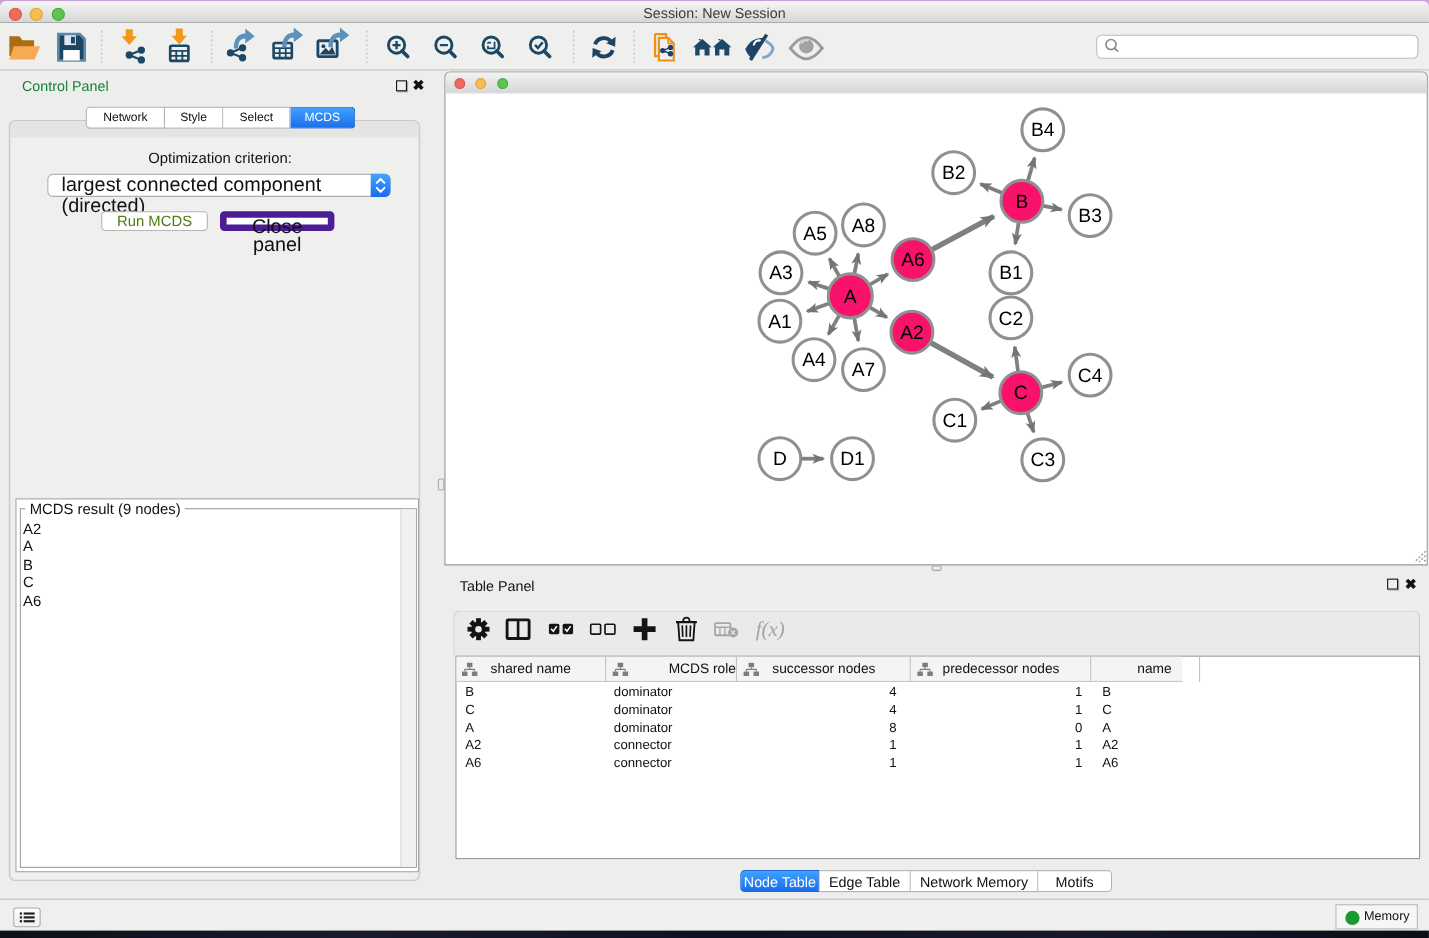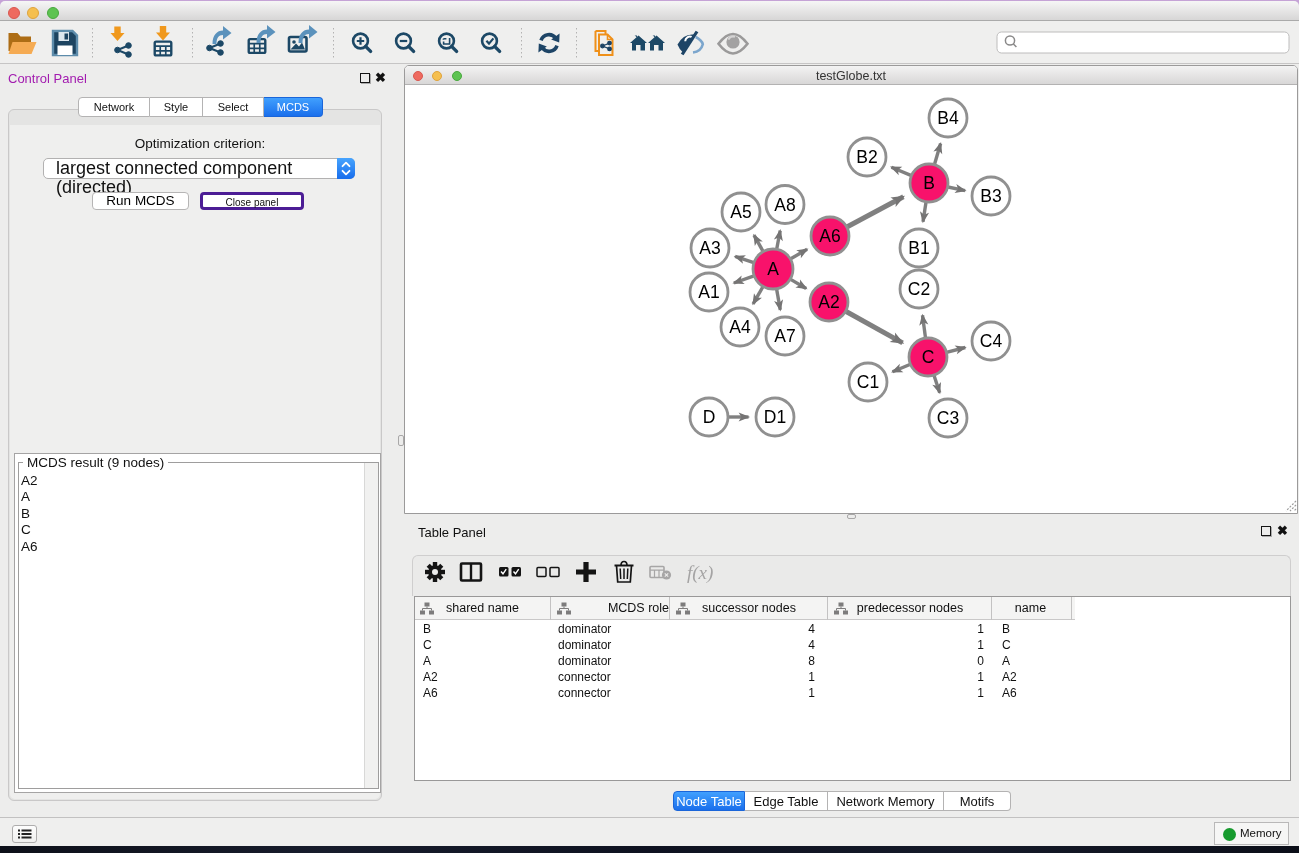--- a/index.html
+++ b/index.html
@@ -7,20 +7,21 @@
 svg{display:block}
 </style></head>
 <body>
 
 <div class="abs" style="left:0;top:0;width:1299px;height:6px;background:#c5a3d6"></div>
 
 <div class="abs" style="left:0;top:1px;width:1299px;height:20px;background:linear-gradient(#f6f6f6,#d7d6d6);border-bottom:1px solid #aaa;border-radius:5px 5px 0 0">
   <div class="abs" style="left:8px;top:5.5px;width:12px;height:12px;border-radius:50%;background:#ee6a5f;border:0.5px solid #d95750"></div>
   <div class="abs" style="left:27px;top:5.5px;width:12px;height:12px;border-radius:50%;background:#f5bf4f;border:0.5px solid #dfa33c"></div>
   <div class="abs" style="left:47px;top:5.5px;width:12px;height:12px;border-radius:50%;background:#5dc351;border:0.5px solid #48a83e"></div>
+  <div style="text-align:center;font-size:13px;color:#3c3c3c;padding-top:3px">Session: New Session</div>
 </div>
 
 <div class="abs" id="toolbar" style="left:0;top:21px;width:1299px;height:43px;background:#efefee;border-bottom:1px solid #c6c5c5">
 <svg width="1299" height="43" viewBox="0 0 1299 43">
 <defs>
 <g id="shareg">
           <circle cx="-5.5" cy="0" r="2.8"></circle>
           <circle cx="5.5" cy="-4.5" r="2.8"></circle>
           <circle cx="5.5" cy="4.5" r="2.8"></circle>
           <path d="M-5.5 0 L5.5 -4.5 M-5.5 0 L5.5 4.5" stroke-width="2" fill="none"></path>
@@ -165,21 +166,21 @@
 </g>
 
 <rect x="997" y="11" width="292" height="21" rx="4.5" fill="#fff" stroke="#bdbcbc"></rect>
 <g transform="translate(1011,21)">
         <circle cx="-1" cy="-1.5" r="4.6" fill="none" stroke="#8a8989" stroke-width="1.5"></circle>
         <path d="M2.2 1.8 L5.4 5" stroke="#8a8989" stroke-width="1.5"></path>
       </g>
 </svg>
 </div>
 
-<div class="abs" style="left:8px;top:71px;font-size:13px;color:#a21caf">Control Panel</div>
+<div class="abs" style="left:20px;top:71px;font-size:13px;color:#15803d">Control Panel</div>
 <div class="abs" style="left:360px;top:73px;width:10px;height:10px;border:1.7px solid #151515;box-shadow:1px 1px 0 #aaa"></div>
 <div class="abs" style="left:375px;top:70px;font-size:13px;font-weight:bold;color:#111">✖</div>
 
 <div class="abs" style="left:8px;top:109px;width:374px;height:692px;background:#e4e4e3;border:1px solid #c9c8c8;border-radius:6px"></div>
 <div class="abs" style="left:10px;top:125px;width:370px;height:674px;background:#efefee;border-radius:0 0 5px 5px"></div>
 
 <div class="abs" style="left:78px;top:97px;height:20px;display:flex;font-size:11px;line-height:19px;color:#111;text-align:center">
   <div style="width:72px;background:#fff;border:1px solid #b4b3b3;border-radius:4px 0 0 4px">Network</div>
   <div style="width:53px;background:#fff;border:1px solid #b4b3b3;border-left:none">Style</div>
   <div style="width:61px;background:#fff;border:1px solid #b4b3b3;border-left:none">Select</div>
@@ -188,35 +189,34 @@
 
 <div class="abs" style="left:8px;top:136px;width:384px;text-align:center;font-size:13.5px;color:#111">Optimization criterion:</div>
 <div class="abs" style="left:43px;top:158px;width:312px;height:21px;background:#fff;border:1px solid #b2b1b1;border-radius:5px;font-size:18px;color:#111;line-height:19px;padding-left:12px">largest connected component (directed)
   <div class="abs" style="right:-1px;top:-1px;width:18px;height:21px;background:linear-gradient(#47a4fe,#186dec);border-radius:0 5px 5px 0">
     <svg width="18" height="21" viewBox="0 0 18 21">
         <path d="M5.5 8.2 L9 4.6 L12.5 8.2" fill="none" stroke="#fff" stroke-width="1.8" stroke-linecap="round" stroke-linejoin="round"></path>
         <path d="M5.5 12.8 L9 16.4 L12.5 12.8" fill="none" stroke="#fff" stroke-width="1.8" stroke-linecap="round" stroke-linejoin="round"></path>
       </svg>
   </div>
 </div>
-<div class="abs" style="left:92px;top:192px;width:97px;height:18px;background:#fff;border:1px solid #b6b5b5;border-radius:4px;font-size:13.5px;text-align:center;line-height:16px;color:#000000">Run MCDS</div>
-<div class="abs" style="left:200px;top:192px;width:104px;height:18px;background:#fff;border:3px solid #4c1d95;border-radius:4px;font-size:10px;text-align:center;line-height:16px;color:#111">Close panel</div>
+<div class="abs" style="left:92px;top:192px;width:97px;height:18px;background:#fff;border:1px solid #b6b5b5;border-radius:4px;font-size:13.5px;text-align:center;line-height:16px;color:#4d7c0f">Run MCDS</div>
+<div class="abs" style="left:200px;top:192px;width:104px;height:18px;background:#fff;border:6px solid #4c1d95;border-radius:4px;font-size:18px;text-align:center;line-height:16px;color:#111">Close panel</div>
 
 <div class="abs" style="left:14px;top:453px;width:367px;height:340px;background:#fff;border:1px solid #a5a4a4"></div>
 <div class="abs" style="left:18px;top:462px;width:361px;height:327px;border:1px solid #9e9d9d"></div>
 <div class="abs" style="left:364px;top:463px;width:14px;height:325px;background:#f1f1f0;border-left:1px solid #d8d8d7"></div>
 <div class="abs" style="left:23px;top:455px;background:#fff;padding:0 4px;font-size:13.5px;color:#111">MCDS result (9 nodes)</div>
 <div class="abs" style="left:21px;top:473px;font-size:13.5px;color:#111;line-height:16.4px">A2<br>A<br>B<br>C<br>A6</div>
 
 <div class="abs" style="left:404px;top:65px;width:894px;height:449px;background:#fff;border:1px solid #9b9a9a;border-radius:5px 5px 0 0"></div>
 <div class="abs" style="left:405px;top:66px;width:892px;height:19px;background:linear-gradient(#f3f3f3,#d8d7d7);border-bottom:1px solid #b3b2b2;border-radius:4px 4px 0 0">
   <div class="abs" style="left:8px;top:4.5px;width:10px;height:10px;border-radius:50%;background:#ee6a5f;border:0.5px solid #d95750"></div>
   <div class="abs" style="left:27px;top:4.5px;width:10px;height:10px;border-radius:50%;background:#f5bf4f;border:0.5px solid #dfa33c"></div>
   <div class="abs" style="left:47px;top:4.5px;width:10px;height:10px;border-radius:50%;background:#5dc351;border:0.5px solid #48a83e"></div>
-  <div style="text-align:center;font-size:12.5px;color:#333;padding-top:2.5px">testGlobe.txt</div>
 </div>
 <svg id="graph" class="abs" style="left:406px;top:85px" width="890" height="421" viewBox="0 0 890 421" font-size="17.5" fill="#000">
 <defs>
 <marker id="ara" markerUnits="userSpaceOnUse" viewBox="0 0 12 10" refX="10" refY="5" markerWidth="12.5" markerHeight="10.4" orient="auto">
         <path d="M0.5 0.6 L11.5 5 L0.5 9.4 L3.2 5 z" fill="#757474"></path>
       </marker>
 <marker id="arb" markerUnits="userSpaceOnUse" viewBox="0 0 12 10" refX="10" refY="5" markerWidth="15" markerHeight="12.4" orient="auto">
         <path d="M0.5 0.6 L11.5 5 L0.5 9.4 L3.2 5 z" fill="#757474"></path>
       </marker>
 </defs>
@@ -354,21 +354,21 @@
 <text x="275" y="23.5" font-family="Liberation Serif" font-style="italic" font-size="19" fill="#a5a4a4">f(x)</text>
 </svg>
 </div>
 
 <div class="abs" style="left:414px;top:596px;width:877px;height:185px;background:#fff;border:1px solid #999898"></div>
 <div class="abs" id="thead" style="left:415px;top:597px;width:660px;height:23px;background:#f4f4f3;border-bottom:1px solid #c9c8c8;font-size:12.5px;color:#111">
 <div class="abs" style="left:0;top:0;width:136px;height:23px;border-right:1px solid #c3c2c2;text-align:center;line-height:23px">shared name</div>
 <div class="abs" style="left:137px;top:0;width:118px;height:23px;border-right:1px solid #c3c2c2;text-align:right;line-height:23px">MCDS role</div>
 <div class="abs" style="left:256px;top:0;width:157px;height:23px;border-right:1px solid #c3c2c2;text-align:center;line-height:23px">successor nodes</div>
 <div class="abs" style="left:414px;top:0;width:163px;height:23px;border-right:1px solid #c3c2c2;text-align:center;line-height:23px">predecessor nodes</div>
-<div class="abs" style="left:575px;top:0;width:82px;height:23px;border-right:1px solid #c3c2c2;text-align:center;line-height:23px">name</div>
+<div class="abs" style="left:594px;top:0;width:82px;height:23px;border-right:1px solid #c3c2c2;text-align:center;line-height:23px">name</div>
 <svg class="abs" style="left:0;top:0" width="660" height="23">
 <g fill="#7d7c7c">
         <g transform="translate(12,11.5)">
           <rect x="-2.5" y="-6" width="5" height="4"></rect>
           <rect x="-7" y="2" width="5" height="4"></rect>
           <rect x="2" y="2" width="5" height="4"></rect>
           <path d="M0 -2 V0 M-4.5 0 H4.5 M-4.5 0 V2 M4.5 0 V2" stroke="#7d7c7c" fill="none"></path>
         </g>
 </g>
 <g fill="#7d7c7c">

